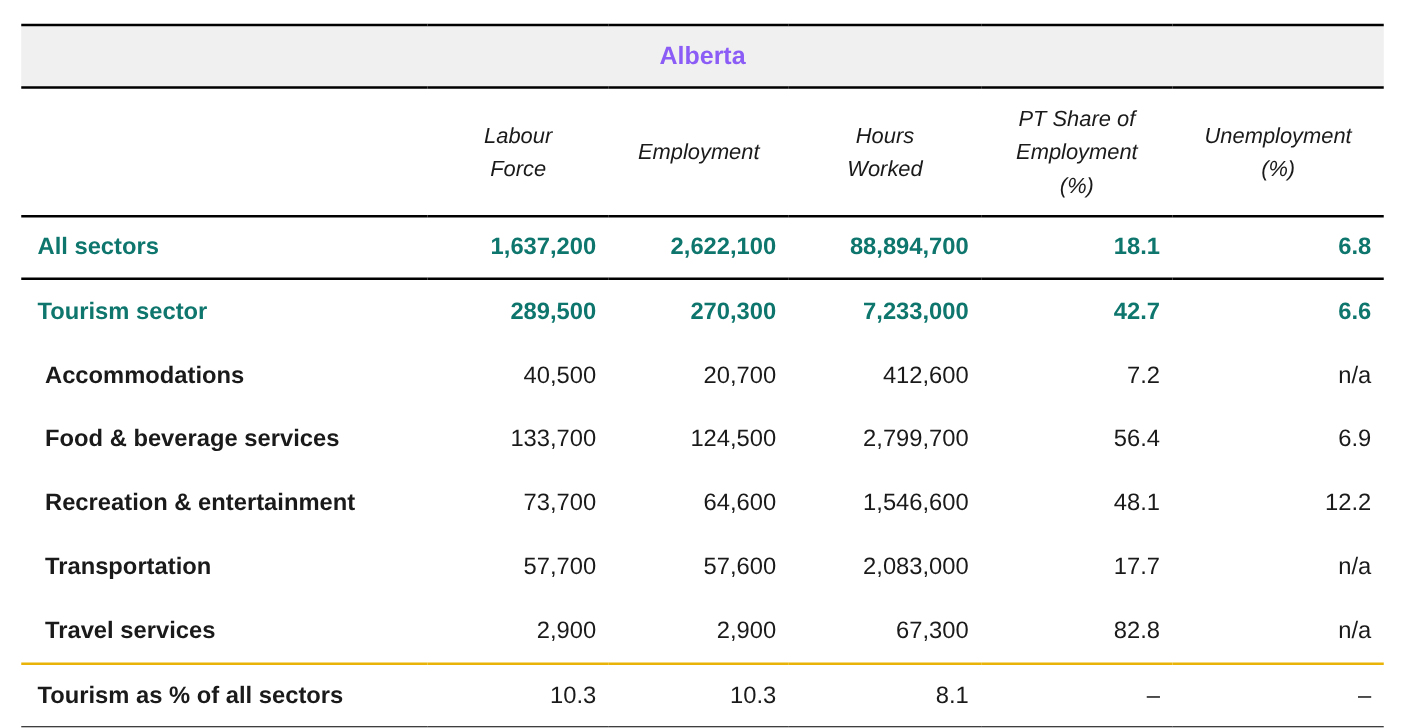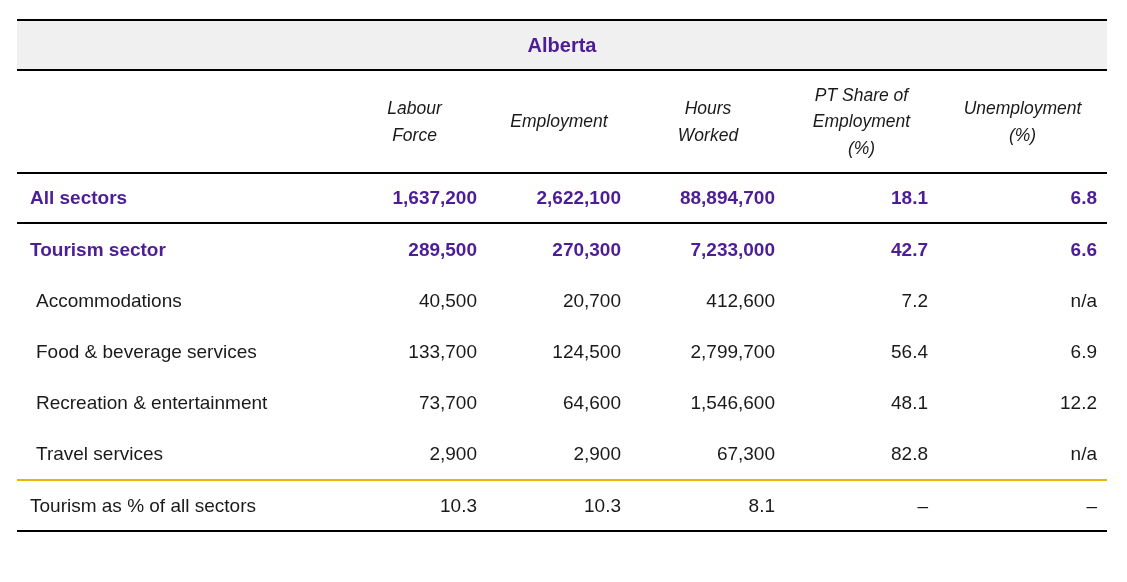--- a/index.html
+++ b/index.html
@@ -28,21 +28,21 @@
   
   tr.title-row th {
     background: #f0f0f0;
     border-top: 2px solid #000;
     border-bottom: 2px solid #000;
     height: 46px;
     text-align: center;
     vertical-align: middle;
     font-size: 20px;
     font-weight: 700;
-    color: #4c1d95;
+    color: #8b5cf6;
   }
   
   tr.header-row th {
     height: 101px;
     border-bottom: 2px solid #000;
     font-style: italic;
     font-weight: 400;
     font-size: 17.5px;
     line-height: 1.5;
     text-align: center;
@@ -57,27 +57,28 @@
   }
   td.num {
     text-align: right;
     padding-right: 10px;
     white-space: nowrap;
   }
   td.label {
     text-align: left;
     padding-left: 13px;
     white-space: nowrap;
+    font-weight: bold;
   }
   td.label.indent {
     padding-left: 19px;
   }
   tr.row-bold td {
     font-weight: 700;
-    color: #4c1d95;
+    color: #0f766e;
     margin-top: 32px;
   }
   tr.row-allsectors td {
     height: 46px;
     border-bottom: 2px solid #000;
   }
   tr.footer-row td {
     height: 47px;
     border-top: 2px solid #eab308;
     border-bottom: 2px solid #000;
@@ -149,20 +150,28 @@
       </tr>
       <tr>
         <td class="label indent">Recreation &amp; entertainment</td>
         <td class="num">73,700</td>
         <td class="num">64,600</td>
         <td class="num">1,546,600</td>
         <td class="num">48.1</td>
         <td class="num">12.2</td>
       </tr>
       <tr>
+        <td class="label indent">Transportation</td>
+        <td class="num">57,700</td>
+        <td class="num">57,600</td>
+        <td class="num">2,083,000</td>
+        <td class="num">17.7</td>
+        <td class="num">n/a</td>
+      </tr>
+      <tr>
         <td class="label indent">Travel services</td>
         <td class="num">2,900</td>
         <td class="num">2,900</td>
         <td class="num">67,300</td>
         <td class="num">82.8</td>
         <td class="num">n/a</td>
       </tr>
     </tbody>
     <tfoot>
       <tr class="footer-row">

